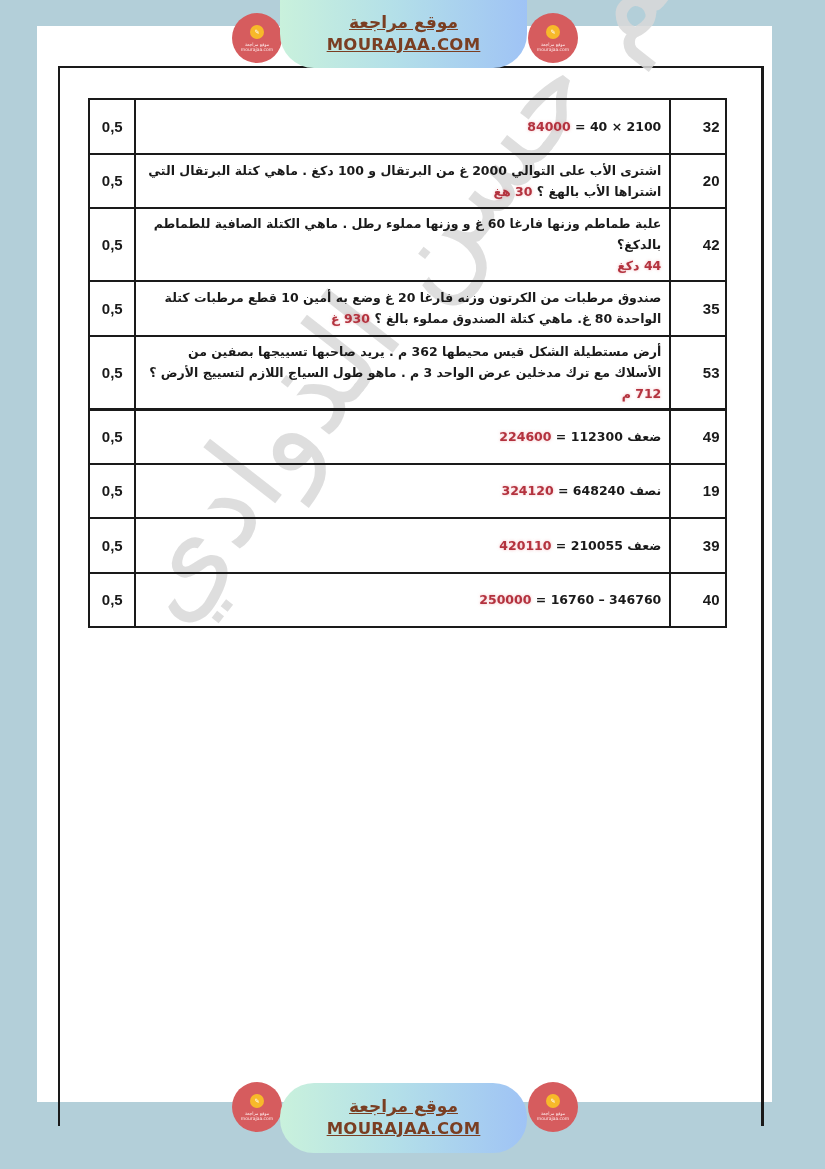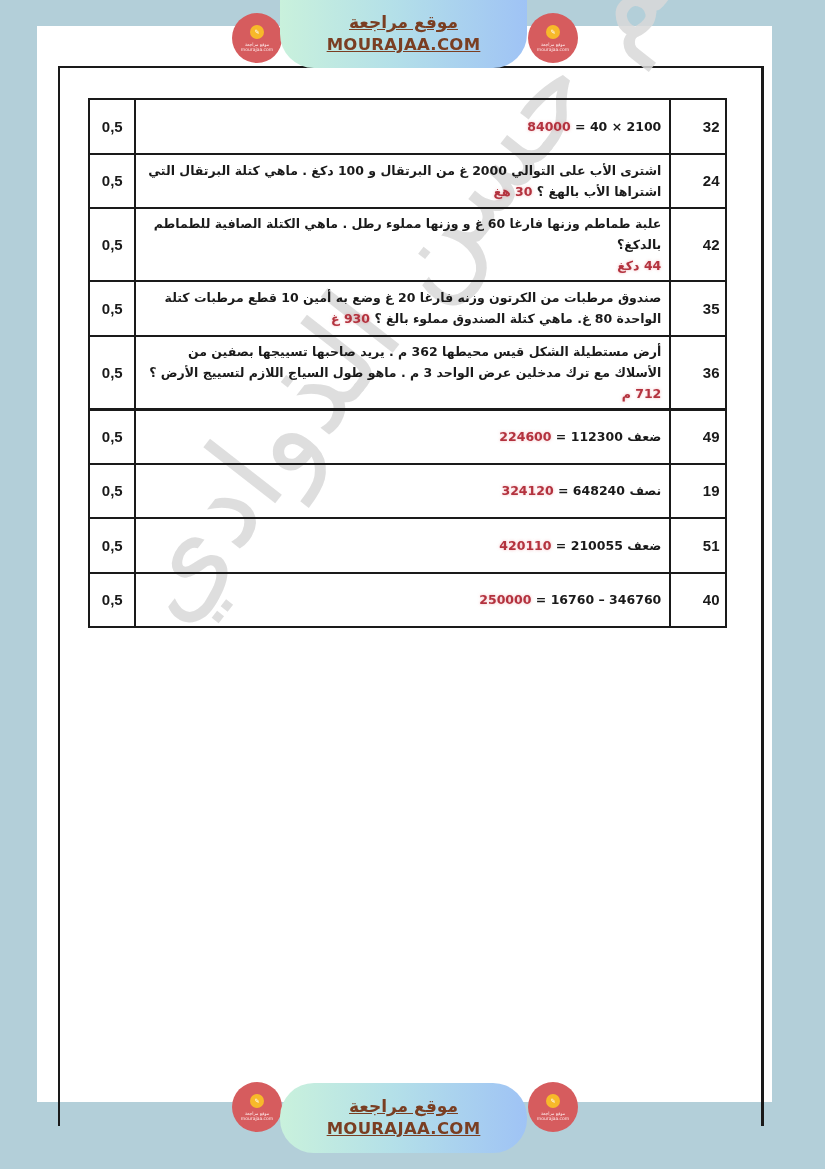--- a/index.html
+++ b/index.html
@@ -164,21 +164,21 @@
 <table class="answers">
   <tbody>
     <tr class="row">
       <td class="num">32</td>
       <td class="q">
         <span class="eq"><span class="ans">84000</span> = 40 × 2100</span>
       </td>
       <td class="score">0,5</td>
     </tr>
     <tr class="row">
-      <td class="num">24</td>
+      <td class="num">20</td>
       <td class="q">
         <span>اشترى الأب على التوالي 2000 غ من البرتقال و 100 دكغ . ماهي كتلة البرتقال التي اشتراها الأب بالهغ ؟</span>
         <span class="ans">30 هغ</span>
       </td>
       <td class="score">0,5</td>
     </tr>
     <tr class="row">
       <td class="num">42</td>
       <td class="q">
         <span>علبة طماطم وزنها فارغا 60 غ و وزنها مملوء رطل . ماهي الكتلة الصافية للطماطم بالدكغ؟</span><br>
@@ -188,21 +188,21 @@
     </tr>
     <tr class="row">
       <td class="num">35</td>
       <td class="q">
         <span>صندوق مرطبات من الكرتون وزنه فارغا 20 غ وضع به أمين 10 قطع مرطبات كتلة الواحدة 80 غ.  ماهي كتلة الصندوق مملوء بالغ ؟</span>
         <span class="ans">930 غ</span>
       </td>
       <td class="score">0,5</td>
     </tr>
     <tr class="row">
-      <td class="num">36</td>
+      <td class="num">53</td>
       <td class="q">
         <span>أرض مستطيلة الشكل قيس محيطها 362 م . يريد صاحبها تسييجها بصفين من الأسلاك مع ترك مدخلين عرض الواحد 3 م . ماهو طول السياج اللازم لتسييج الأرض ؟</span>
         <span class="ans">712 م</span>
       </td>
       <td class="score">0,5</td>
     </tr>
     <tr class="row thick-top">
       <td class="num">49</td>
       <td class="q">
         <span>ضعف</span>
@@ -212,21 +212,21 @@
     </tr>
     <tr class="row">
       <td class="num">19</td>
       <td class="q">
         <span>نصف</span>
         <span class="eq"><span class="ans">324120</span> = 648240</span>
       </td>
       <td class="score">0,5</td>
     </tr>
     <tr class="row">
-      <td class="num">51</td>
+      <td class="num">39</td>
       <td class="q">
         <span>ضعف</span>
         <span class="eq"><span class="ans">420110</span> = 210055</span>
       </td>
       <td class="score">0,5</td>
     </tr>
     <tr class="row">
       <td class="num">40</td>
       <td class="q">
         <span class="eq"><span class="ans">250000</span> = 16760 – 346760</span>

